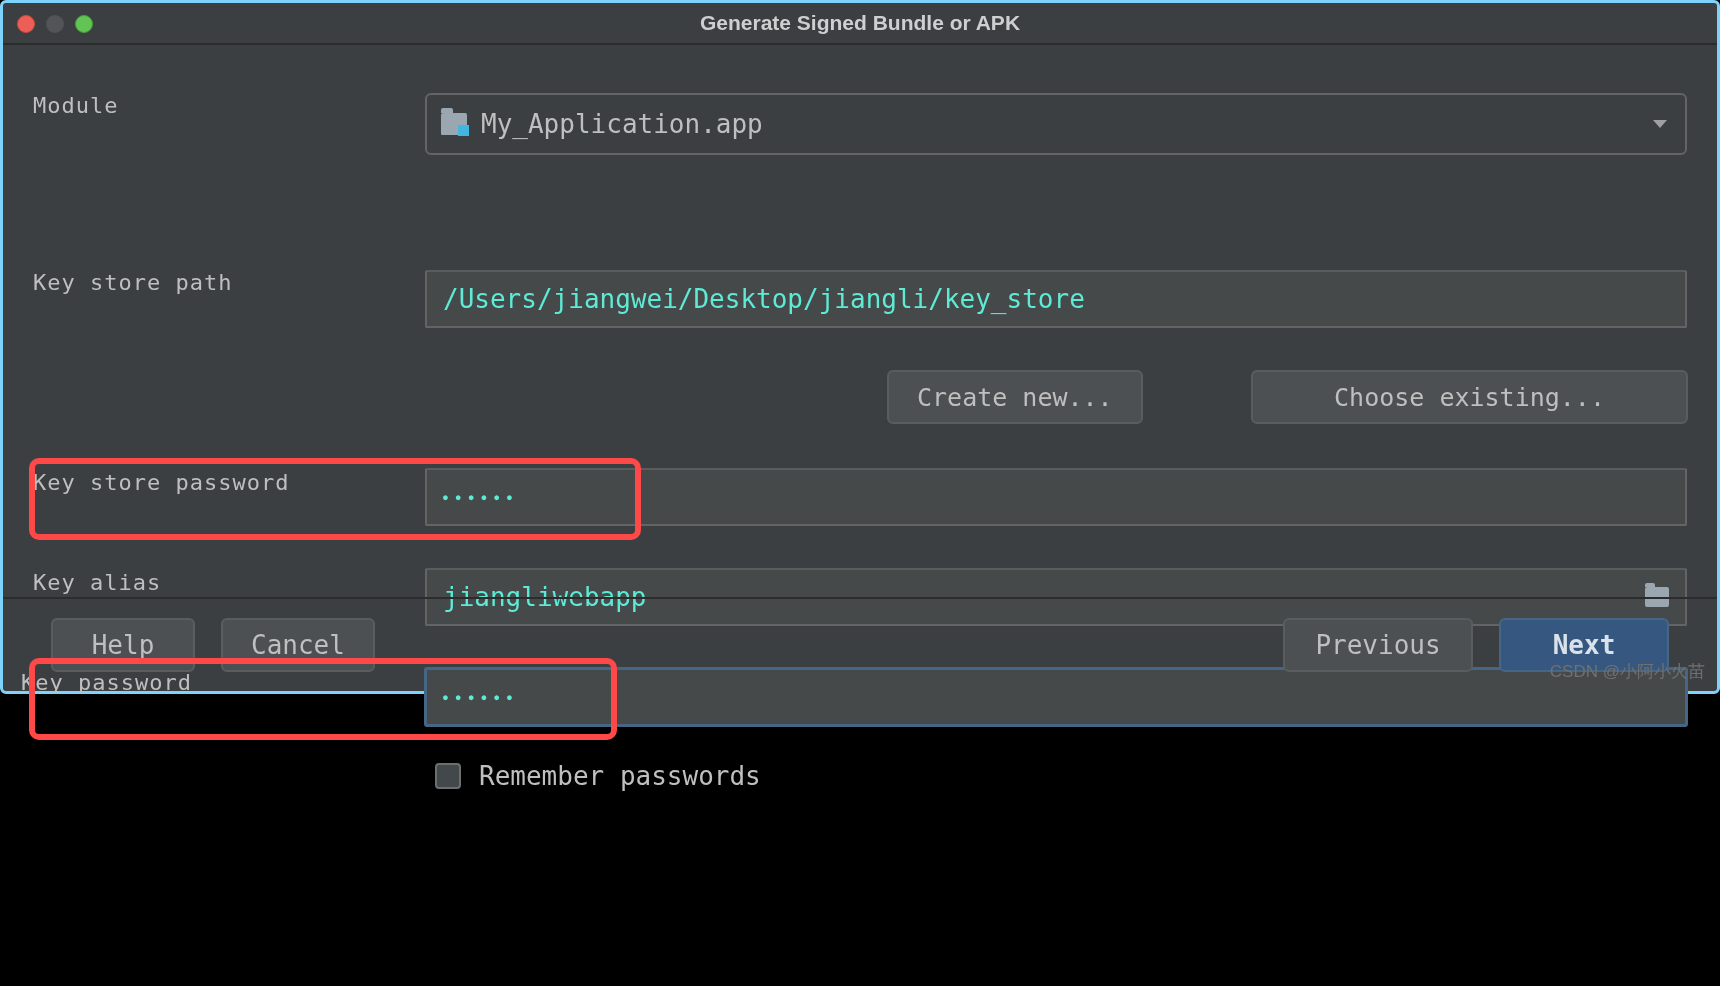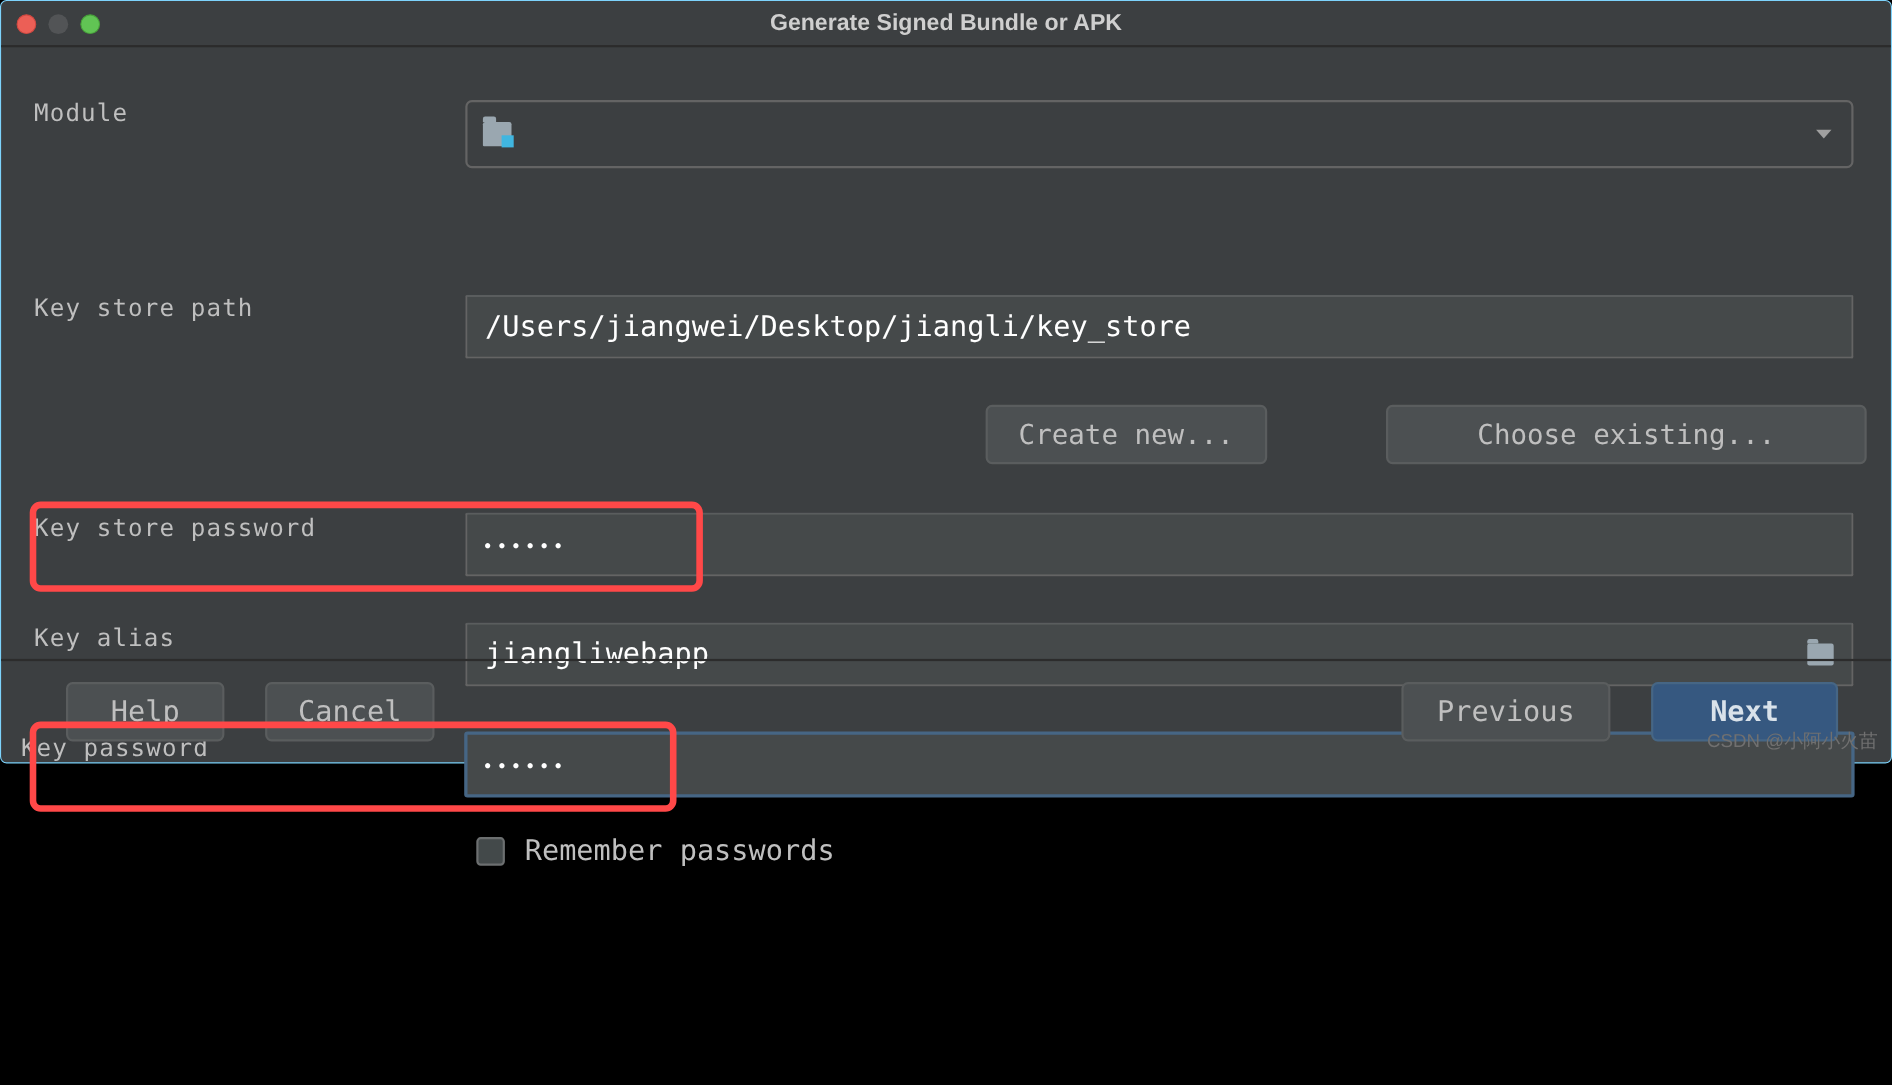--- a/index.html
+++ b/index.html
@@ -7,21 +7,21 @@
       width:1720px; height:986px;
       background:#000;
       font-family:"SF Mono",ui-monospace,Menlo,Consolas,monospace;
       font-size:25px; color:#bfbfbf;
       overflow:hidden;
     }
     .window {
       position:relative;
       width:1720px; height:694px;
       background:#3c3f41;
-      border:1px solid #7dd3fc;
+      border:3px solid #7dd3fc;
       border-radius:6px;
     }
     .titlebar {
       height:42px;
       display:flex; align-items:center;
       border-bottom:2px solid #2b2b2b;
       position:relative;
     }
     .traffic { position:absolute; left:14px; top:12px; display:flex; gap:11px; }
     .dot { width:18px; height:18px; border-radius:50%; }
@@ -55,41 +55,40 @@
       position:absolute; right:18px; top:50%; transform:translateY(-50%);
       width:0;height:0;border-left:7px solid transparent;border-right:7px solid transparent;
       border-top:8px solid #a0a0a0;
     }
     .field {
       height:58px; width:1262px;
       background:#45494a;
       border:2px solid #646464;
       border-top-color:#5a5d5e;
       border-radius:2px;
-      color:#ffffff; font:inherit;
+      color:#5eead4; font:inherit;
       padding:0 16px;
       display:flex; align-items:center;
       position:relative;
       font-size:26px;
     }
     .field.focused { border:2px solid #466685; box-shadow:0 0 0 1px #466685; }
     .alias-browse{
       position:absolute;right:16px;top:50%;transform:translateY(-50%);
       width:24px;height:20px;background:#9aa7b0;border-radius:2px;
     }
     .alias-browse::before{content:"";position:absolute;top:-4px;left:0;width:10px;height:4px;background:#9aa7b0;border-radius:2px 2px 0 0;}
     .dots{font-size:8px;letter-spacing:8px;}
     .btn {
       height:54px; padding:0 28px;
       border:2px solid #5a5d5e; border-radius:6px;
       background:#4c5052; color:#bfbfbf;
       font:inherit; font-size:25px;
       display:inline-flex; align-items:center; justify-content:center;
       cursor:default;
-      margin-left:11px;
     }
     .btn.primary{background:#365880;border-color:#466685;color:#d9e2ea;font-weight:bold;}
     .checkbox{
       width:26px;height:26px;border:2px solid #6c6f70;border-radius:4px;
       background:#43494a;margin-right:18px;flex:none;
     }
     .checkrow{display:flex;align-items:center;font-size:26px;padding-left:10px;}
     .hlbox{
       position:absolute;border:6px solid #ff4848;border-radius:10px;
       pointer-events:none;z-index:5;
@@ -122,20 +121,21 @@
     <div class="title">Generate Signed Bundle or APK</div>
   </div>
 
   <div class="content">
 
     <div class="row" style="left:30px;top:48px;">
       <div class="label">Module</div>
     </div>
     <div class="dropdown" style="position:absolute;left:422px;top:48px;">
       <span class="folder-icon"></span>
+      <span style="font-size:26px;">My_Application.app</span>
       <span class="chev"></span>
     </div>
 
     <div class="row" style="left:30px;top:225px;">
       <div class="label" style="width:390px;">Key store path</div>
     </div>
     <div class="field" style="position:absolute;left:422px;top:225px;">
       <span>/Users/jiangwei/Desktop/jiangli/key_store</span>
     </div>
 

